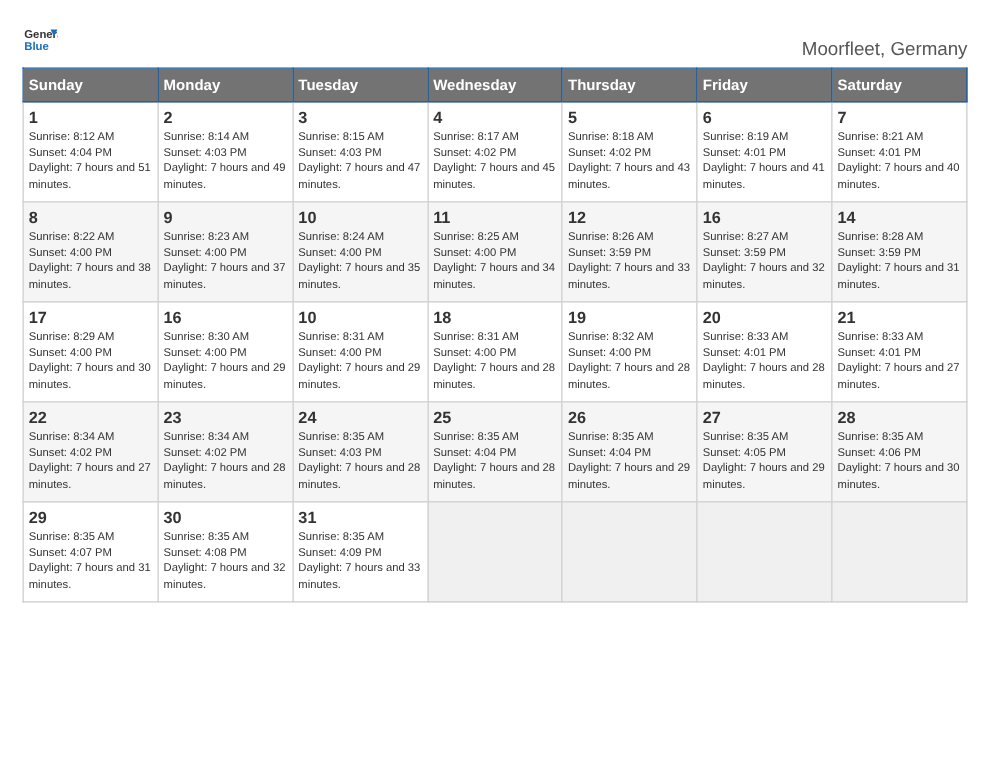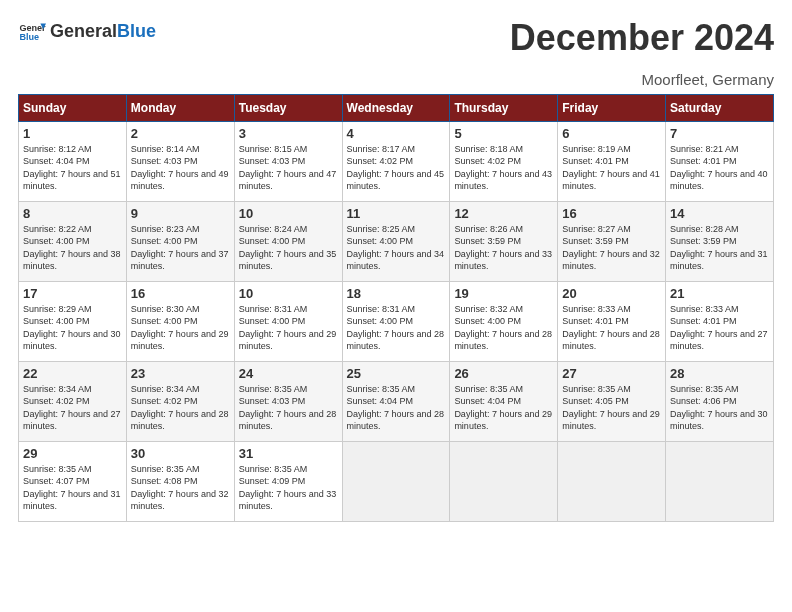--- a/index.html
+++ b/index.html
@@ -51,21 +51,21 @@
       font-size: 15px;
       color: #555;
       margin-top: 13px;
     }
     table {
       width: 100%;
       border-collapse: collapse;
       table-layout: fixed;
     }
     th {
-      background-color: #7f1d1d;
+      background-color: #737373;
       color: #fff;
       font-size: 12px;
       font-weight: bold;
       padding: 6px 4px;
       text-align: left;
       border: 1px solid #1a5a9a;
     }
     td {
       border: 1px solid #ccc;
       vertical-align: top;
@@ -99,26 +99,22 @@
 <body>
 
 <div class="container">
   <div class="header-row">
     <div class="logo">
       <svg class="logo-icon" viewBox="0 0 40 40" xmlns="http://www.w3.org/2000/svg">
         <text x="2" y="18" font-size="13" font-weight="bold" fill="#333" font-family="Arial">General</text>
         <text x="2" y="32" font-size="13" font-weight="bold" fill="#1a6fbd" font-family="Arial">Blue</text>
         <polygon points="32,8 40,8 36,16" fill="#1a6fbd"></polygon>
       </svg>
-      <div>
-        <div class="logo-text"><span style="color:#333">General</span><span style="color:#1a6fbd">Blue</span></div>
-      </div>
     </div>
     <div class="title-block">
-      <div class="month-title">December 2024</div>
       <div class="location">Moorfleet, Germany</div>
     </div>
   </div>
 
   <table>
     <thead>
       <tr>
       <th>Sunday</th>
           <th>Monday</th>
           <th>Tuesday</th>

